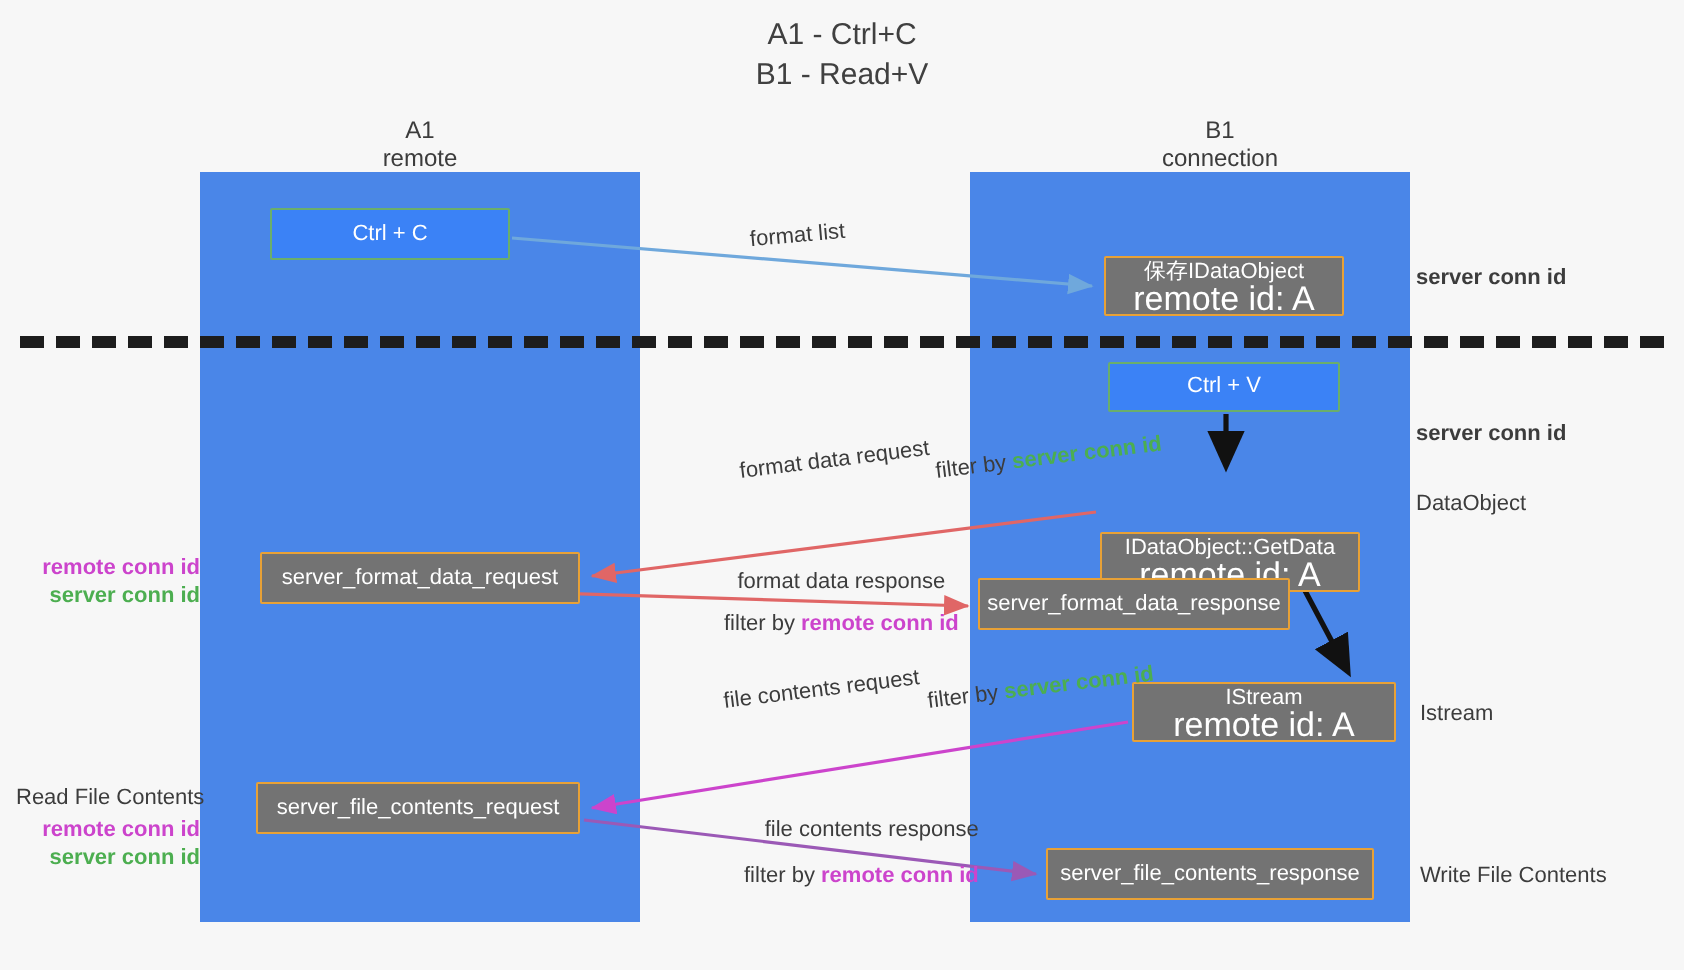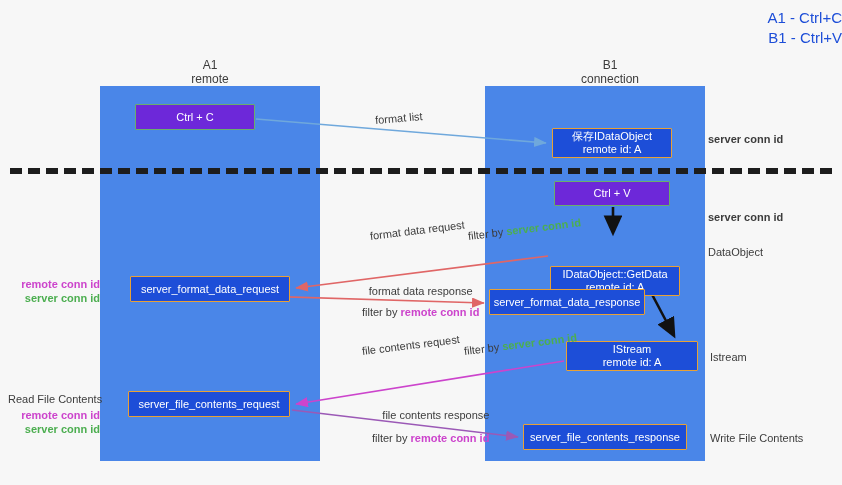--- a/index.html
+++ b/index.html
@@ -8,22 +8,22 @@
     background:#f7f7f7;
     font-family:"Liberation Sans","DejaVu Sans",sans-serif;
     overflow:hidden;
     position:relative;
   }
   #stage{position:absolute;left:0;top:0;width:842px;height:485px;}
   .abs{position:absolute;}
 
   
   #title{
-    left:0;top:8px;width:842px;text-align:right;
-    font-size:15px;color:#1d4ed8;line-height:20px;
+    left:0;top:8px;width:842px;text-align:center;
+    font-size:15px;color:#404040;line-height:20px;
   }
 
   
   .col-head{
     text-align:center;font-size:12px;color:#3c3c3c;line-height:14px;
   }
   #head-a1{left:130px;top:58px;width:160px;}
   #head-b1{left:530px;top:58px;width:160px;}
 
   
@@ -33,23 +33,23 @@
 
   
   .node{
     box-sizing:border-box;
     display:flex;flex-direction:column;
     align-items:center;justify-content:center;
     text-align:center;color:#ffffff;
     font-size:11px;line-height:13px;
     border-radius:1px;
   }
-  .node.green{background:#6d28d9;border:1px solid #6aae6c;}
-  .node.orange{background:#1d4ed8;border:1px solid #e8a136;}
-  .node .l2{font-size:11px;}
+  .node.green{background:#3b82f6;border:1px solid #6aae6c;}
+  .node.orange{background:#737373;border:1px solid #e8a136;}
+  .node .l2{font-size:17px;}
 
   #n-ctrlc{left:135px;top:104px;width:120px;height:26px;}
   #n-save-ido{left:552px;top:128px;width:120px;height:30px;}
   #n-ctrlv{left:554px;top:181px;width:116px;height:25px;}
   #n-getdata{left:550px;top:236px;width:130px;height:30px;margin-top:30px;}
   #n-fmt-req{left:130px;top:276px;width:160px;height:26px;}
   #n-fmt-res{left:489px;top:289px;width:156px;height:26px;}
   #n-istream{left:566px;top:341px;width:132px;height:30px;}
   #n-file-req{left:128px;top:391px;width:162px;height:26px;}
   #n-file-res{left:523px;top:424px;width:164px;height:26px;}
@@ -90,21 +90,21 @@
 
   svg#wires{position:absolute;left:0;top:0;width:842px;height:485px;pointer-events:none;}
 </style>
 </head>
 <body>
 
 <div id="stage">
 
   <div class="abs" id="title">
     <div>A1 - Ctrl+C</div>
-    <div>B1 - Ctrl+V</div>
+    <div>B1 - Read+V</div>
   </div>
 
   <div class="abs col-head" id="head-a1">
     <div>A1</div>
     <div>remote</div>
   </div>
   <div class="abs col-head" id="head-b1">
     <div>B1</div>
     <div>connection</div>
   </div>

